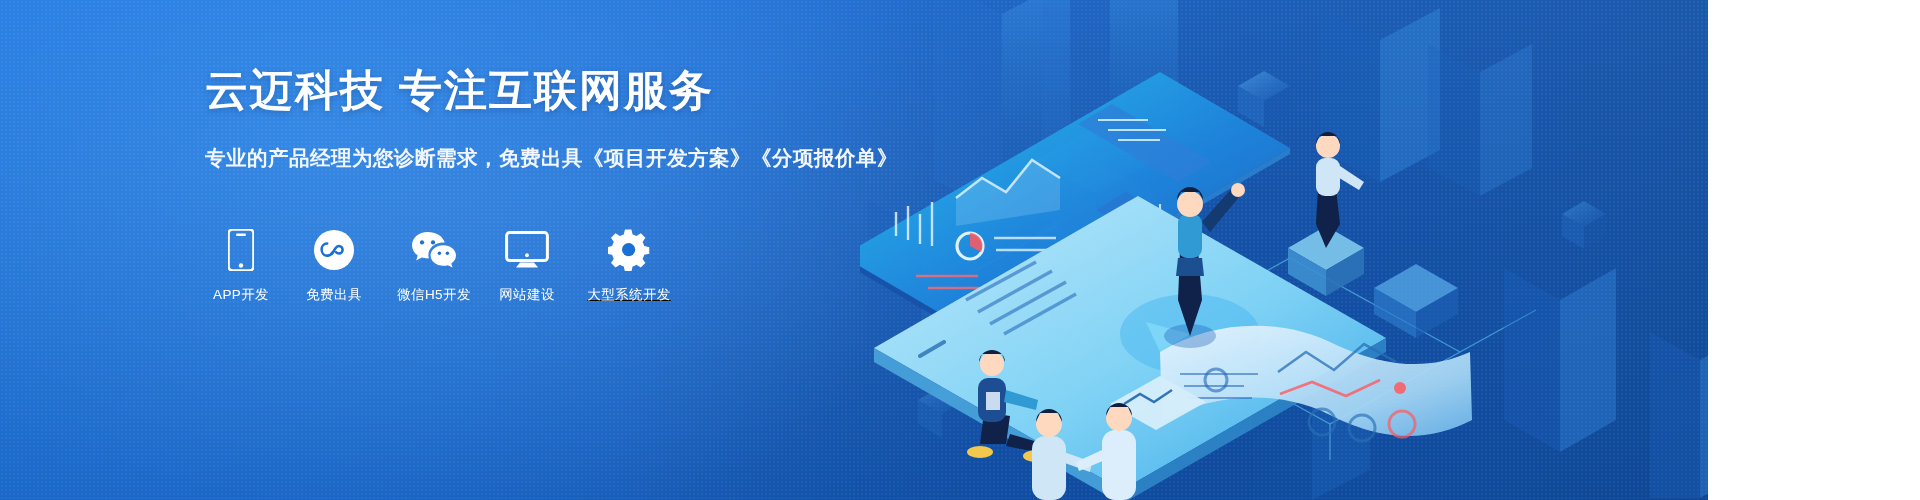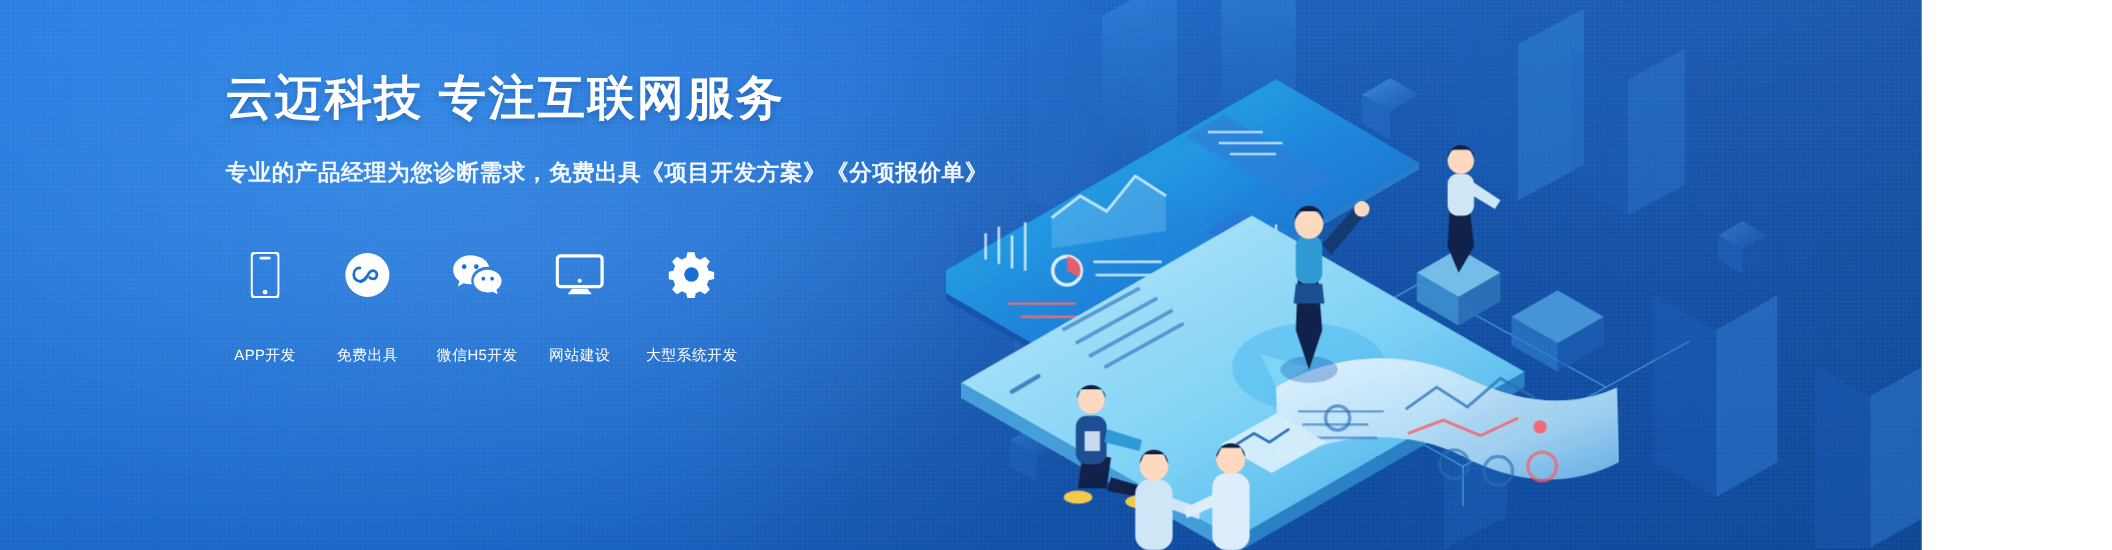--- a/index.html
+++ b/index.html
@@ -6,21 +6,20 @@
   body{
     width:1920px;height:500px;overflow:hidden;
     font-family:"Liberation Sans","DejaVu Sans",sans-serif;
   }
   .banner{
     position:relative;width:1708px;height:500px;overflow:hidden;
     background:
       radial-gradient(ellipse 1100px 700px at 18% 28%, #2a84e8 0%, rgba(42,132,232,0) 62%),
       radial-gradient(ellipse 900px 620px at 72% 72%, #0f4fa8 0%, rgba(15,79,168,0) 70%),
       linear-gradient(125deg,#1f77de 0%,#1a6ad2 35%,#1559b4 68%,#114c9c 100%);
-    padding-left: 39px;
   }
   
   .dots{
     position:absolute;inset:0;
     background-image:radial-gradient(rgba(255,255,255,.055) 1px, transparent 1px);
     background-size:4px 4px;
     pointer-events:none;
   }
   .vignette{
     position:absolute;inset:0;
@@ -39,23 +38,22 @@
   .sub{
     color:#f2f7ff;font-size:20.5px;line-height:34px;margin:0;
     letter-spacing:.5px;white-space:nowrap;font-weight:700;
   }
 
   
   .icons{position:absolute;left:205px;top:228px;display:flex;align-items:flex-end;}
   .icon-item{
     width:72px;display:flex;flex-direction:column;align-items:center;
     margin-right:14px;
-    gap:28px;
-  }
-  .icon-item:last-child{margin-right:0;}
+  }
+  .icon-item:last-child{margin-right:0;text-decoration:underline;}
   .icon-box{height:44px;display:flex;align-items:center;justify-content:center;}
   .icon-label{
     margin-top:14px;color:#ffffff;font-size:13.5px;white-space:nowrap;
     letter-spacing:.4px;
   }
   .icon-item.w-wide{width:86px;}
   .icon-item.w-xwide{width:104px;}
   svg{display:block;}
 
   

